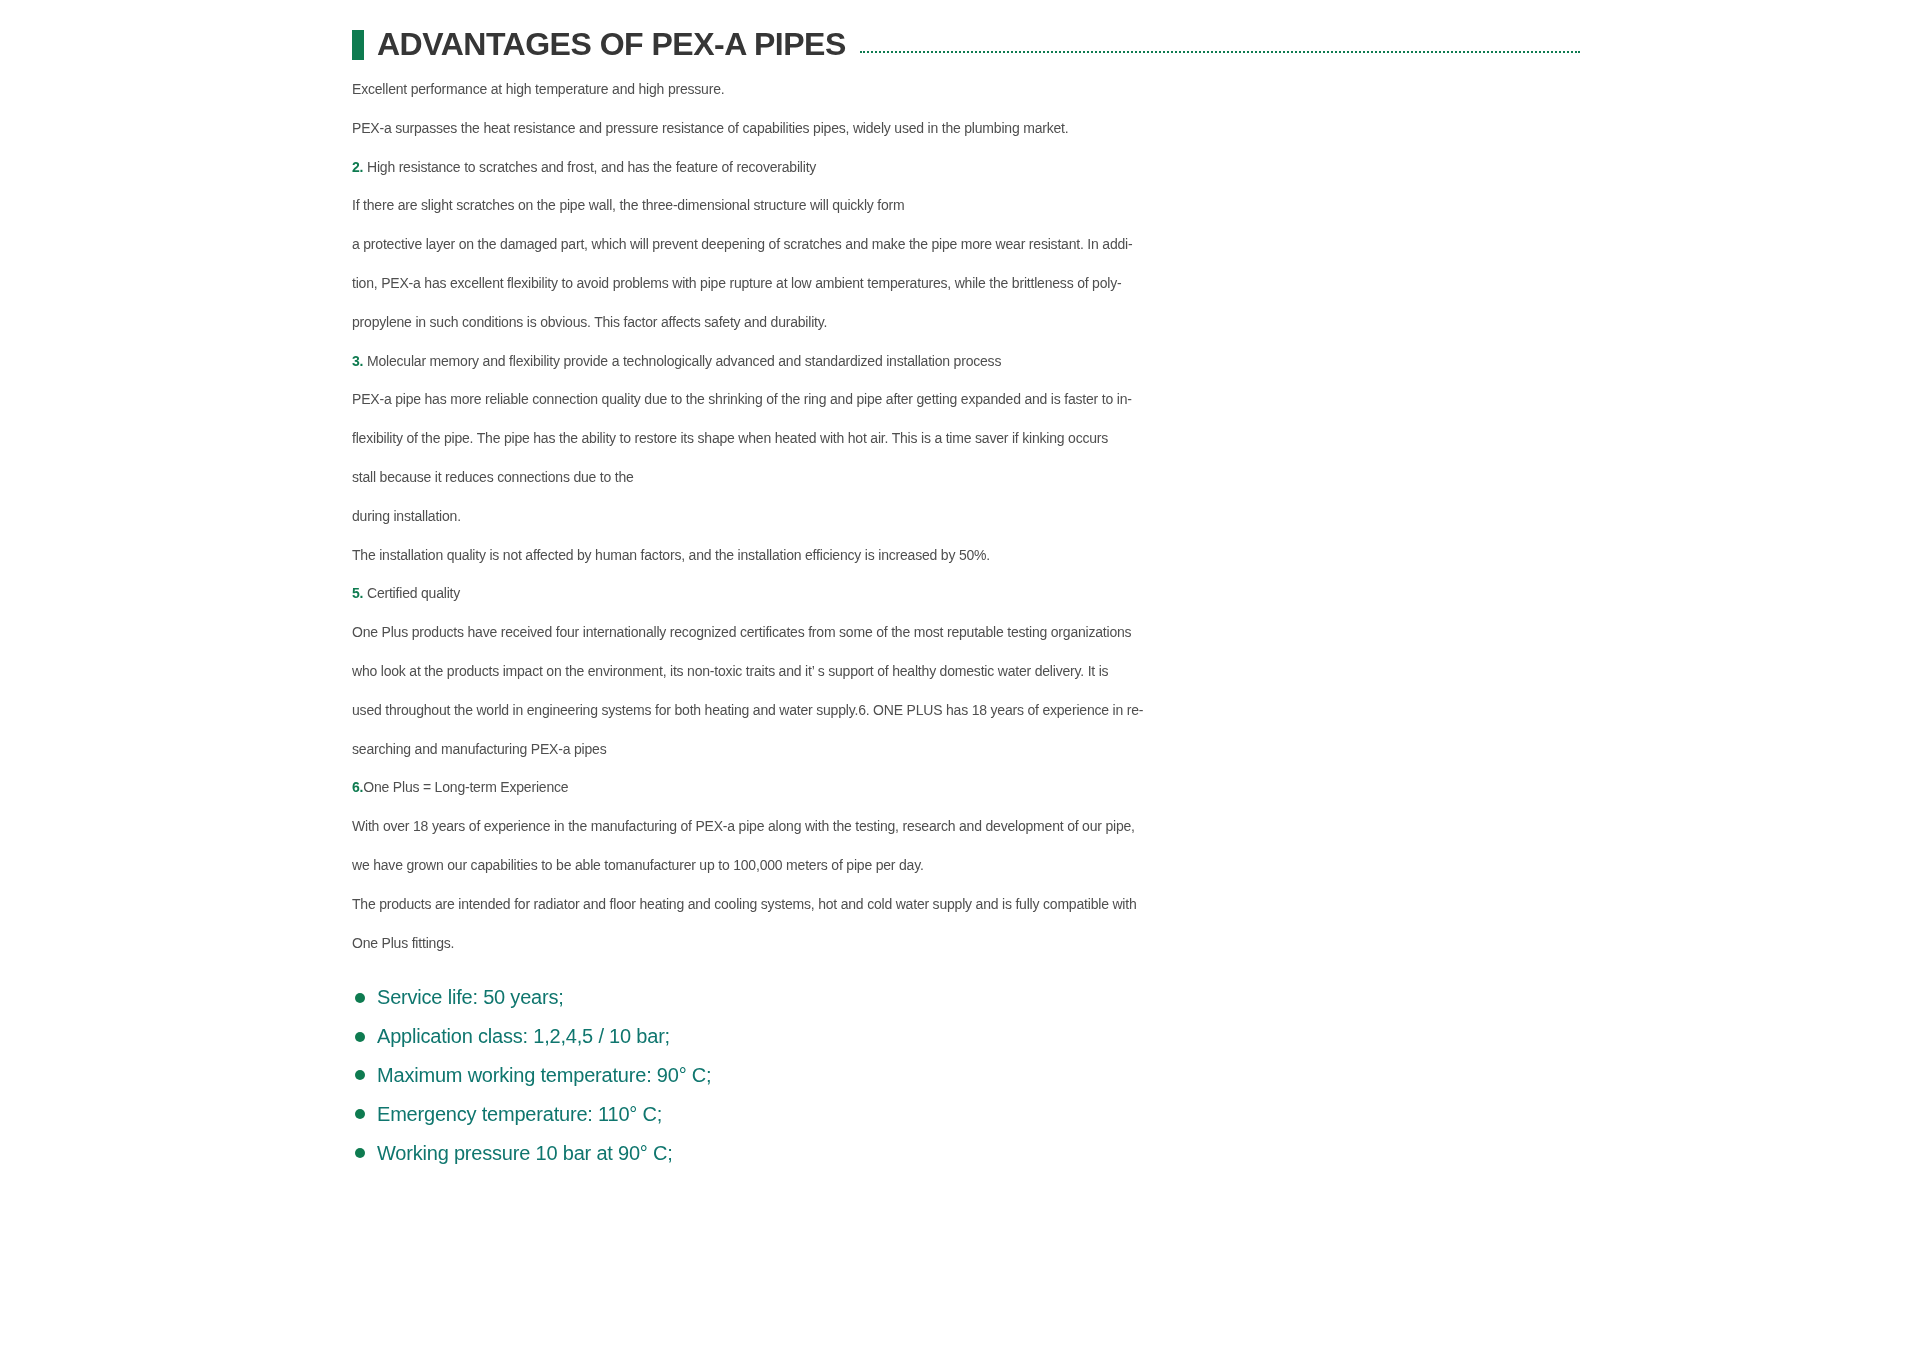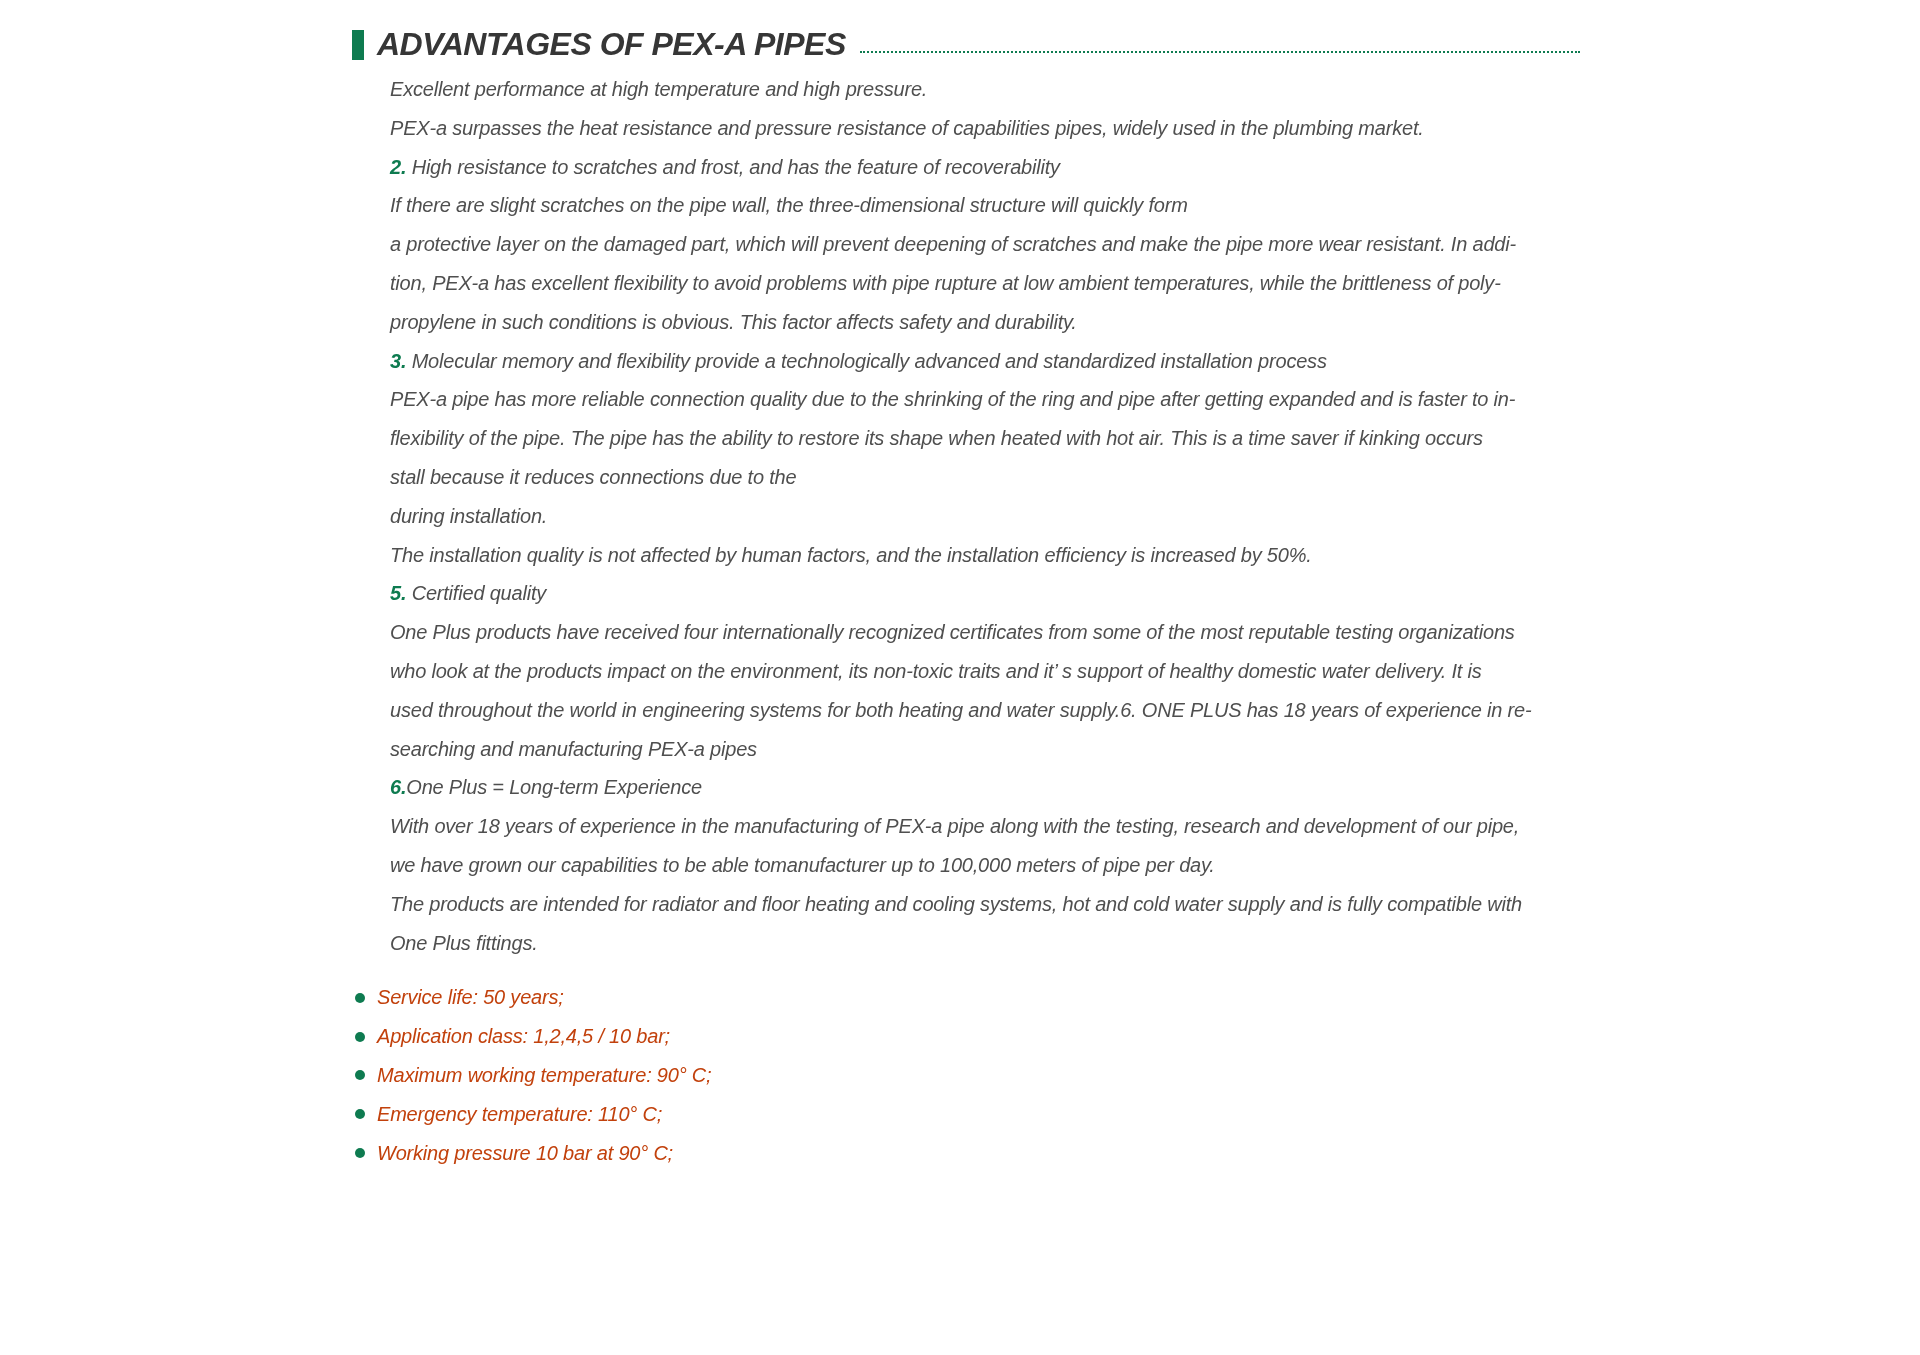--- a/index.html
+++ b/index.html
@@ -9,21 +9,20 @@
   }
   body {
     width: 1920px;
     height: 1355px;
     font-family: "Liberation Sans", sans-serif;
     overflow: hidden;
   }
   .page {
     box-sizing: border-box;
     padding: 26px 340px 0 352px;
-    font-style: italic;
   }
   .section-header {
     display: flex;
     align-items: flex-end;
     height: 34px;
   }
   .heading-marker {
     width: 12px;
     height: 30px;
     background: #0e7b50;
@@ -41,40 +40,39 @@
   .dotted-divider {
     flex: 1 1 auto;
     height: 0;
     border-bottom: 2px dotted #0e7b50;
     margin: 0 0 7px 14px;
   }
   .body-lines {
     margin-top: 10px;
   }
   .line {
-    font-size: 20px;
+    font-size: 14px;
     line-height: 38.8px;
     color: #4f4f4f;
     letter-spacing: -0.2px;
     white-space: nowrap;
-    margin-left: 38px;
   }
   .num {
     color: #0e7b50;
     font-weight: bold;
   }
   .bullet-list {
     margin-top: 16px;
   }
   .bullet-item {
     position: relative;
     padding-left: 25px;
     font-size: 20px;
     line-height: 38.8px;
-    color: #c2410c;
+    color: #0f766e;
     letter-spacing: -0.2px;
     white-space: nowrap;
   }
   .bullet-dot {
     position: absolute;
     left: 3px;
     top: 50%;
     transform: translateY(-50%);
     width: 10px;
     height: 10px;

